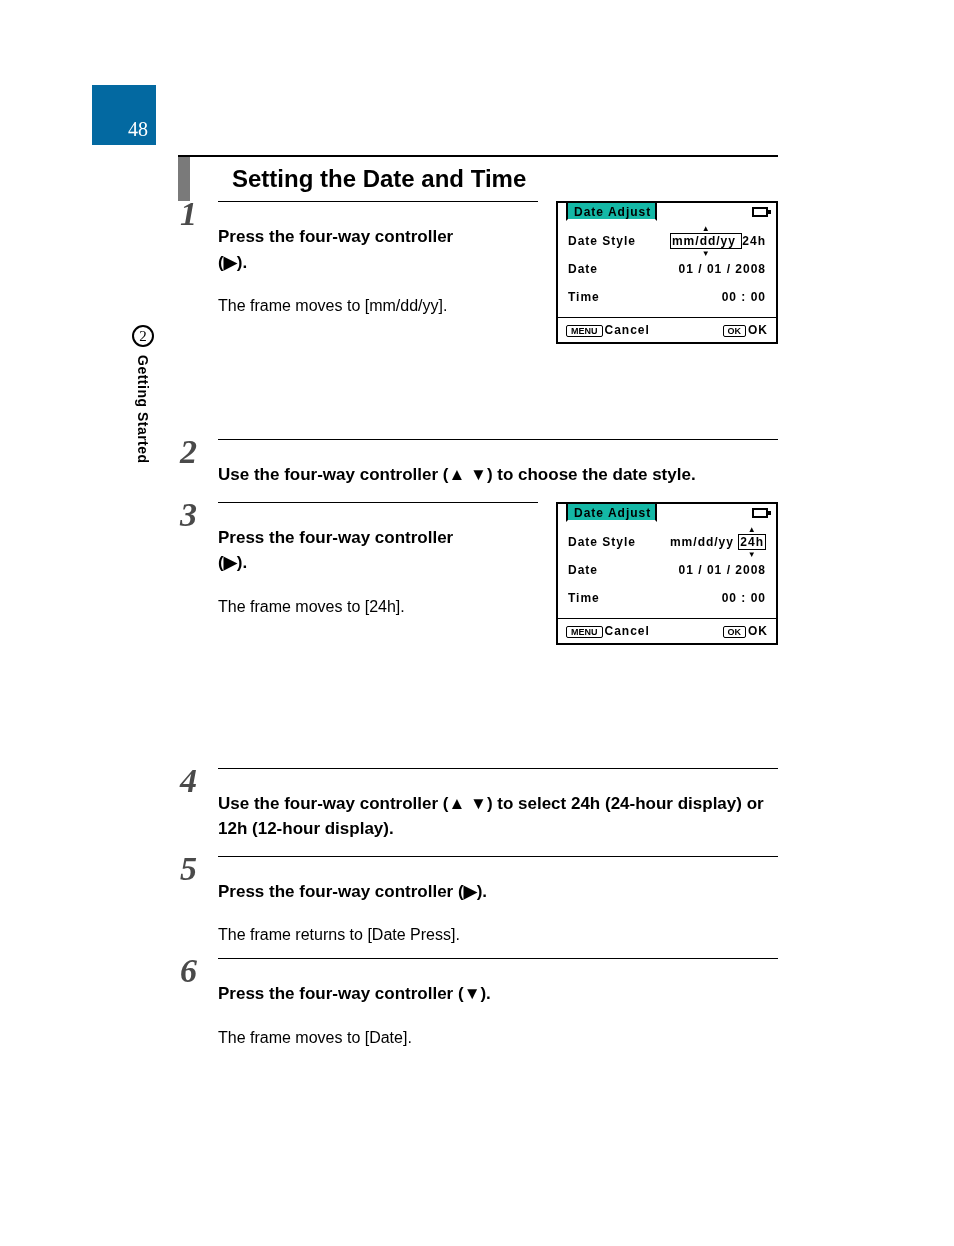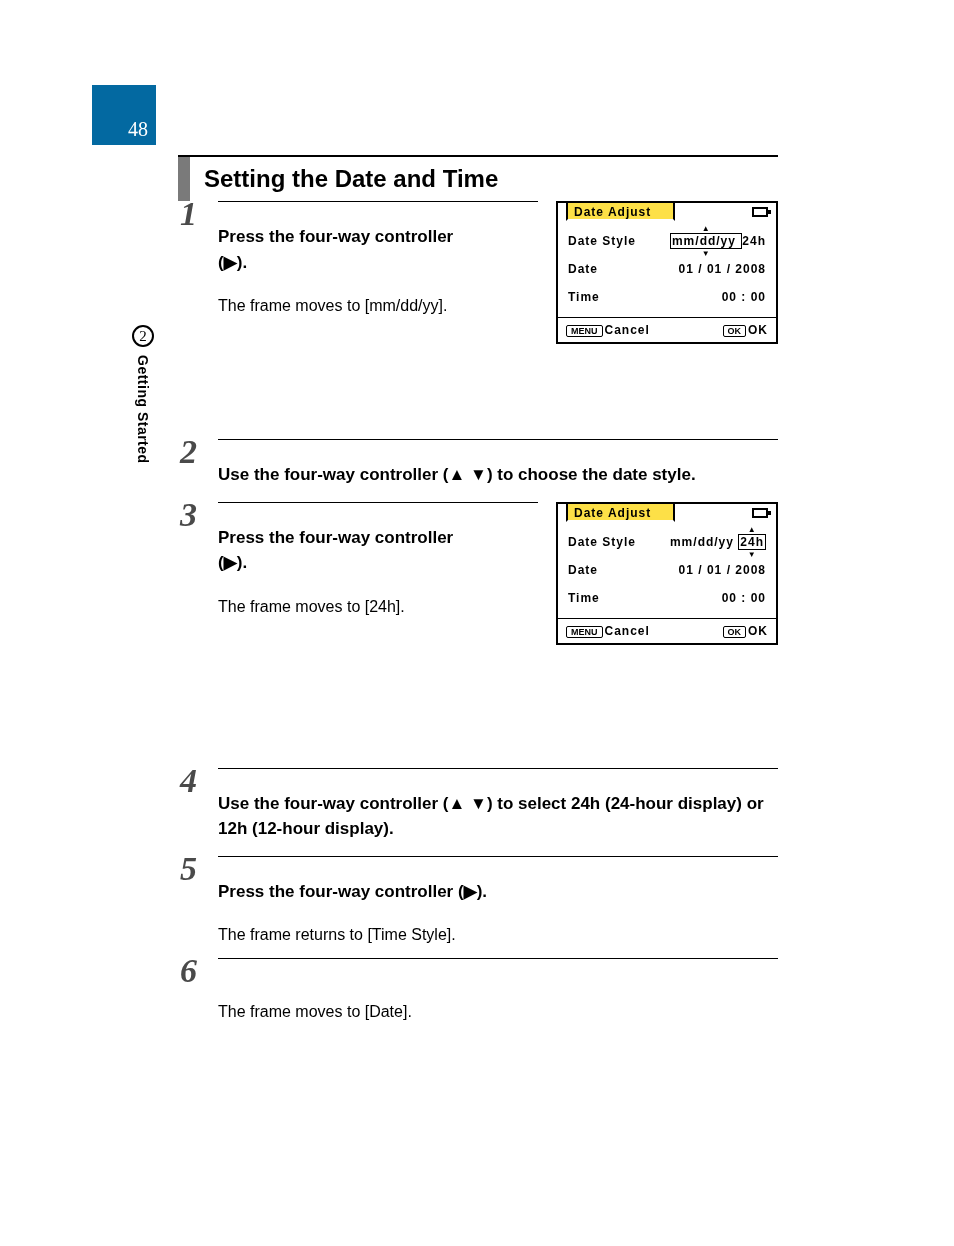--- a/index.html
+++ b/index.html
@@ -58,20 +58,21 @@
     position: absolute;
     top: 155px;
     left: 178px;
     width: 600px;
   }
   .section-title-wrap {
     display: flex;
     align-items: stretch;
     border-top: 2px solid #000;
     padding: 0;
+    gap: 28px;
   }
   .title-bar {
     width: 12px;
     background: #7a7a7a;
   }
   .section-title {
     font-size: 24px;
     font-weight: bold;
     padding: 8px 0 8px 14px;
   }
@@ -114,26 +115,26 @@
     border: 2px solid #000;
     font-family: Arial, sans-serif;
     font-weight: bold;
     letter-spacing: 1px;
     font-size: 12px;
   }
   .lcd .title-tab {
     position: absolute;
     top: -2px;
     left: 8px;
-    background: #fde047;
+    background: #14b8a6;
     border-top: 2px solid #000;
     border-left: 2px solid #000;
     border-right: 2px solid #000;
     border-bottom: 2px solid #fff;
-    padding: 2px 22px 0 6px;
+    padding: 2px 4px 0 6px;
     height: 20px;
   }
   .lcd .batt {
     position: absolute;
     top: 4px;
     right: 8px;
     width: 16px;
     height: 10px;
     border: 2px solid #000;
   }
@@ -318,24 +319,27 @@
       </div>
     </div>
   </div>
 
   <div class="step" style="margin-top:14px;">
     <div class="step-num">5</div>
     <div class="step-body">
       <div class="step-head">
         <span>Press the four-way controller (</span><span class="glyph">▶</span><span>).</span>
       </div>
-      <div class="step-sub">The frame returns to [Time Style].</div>
+      <div class="step-sub">The frame returns to [Date Press].</div>
     </div>
   </div>
 
   <div class="step" style="margin-top:14px;">
     <div class="step-num">6</div>
     <div class="step-body">
+      <div class="step-head">
+        <span>Press the four-way controller (</span><span class="glyph">▼</span><span>).</span>
+      </div>
       <div class="step-sub">The frame moves to [Date].</div>
     </div>
   </div>
 
 </div>
 
 </body></html>

